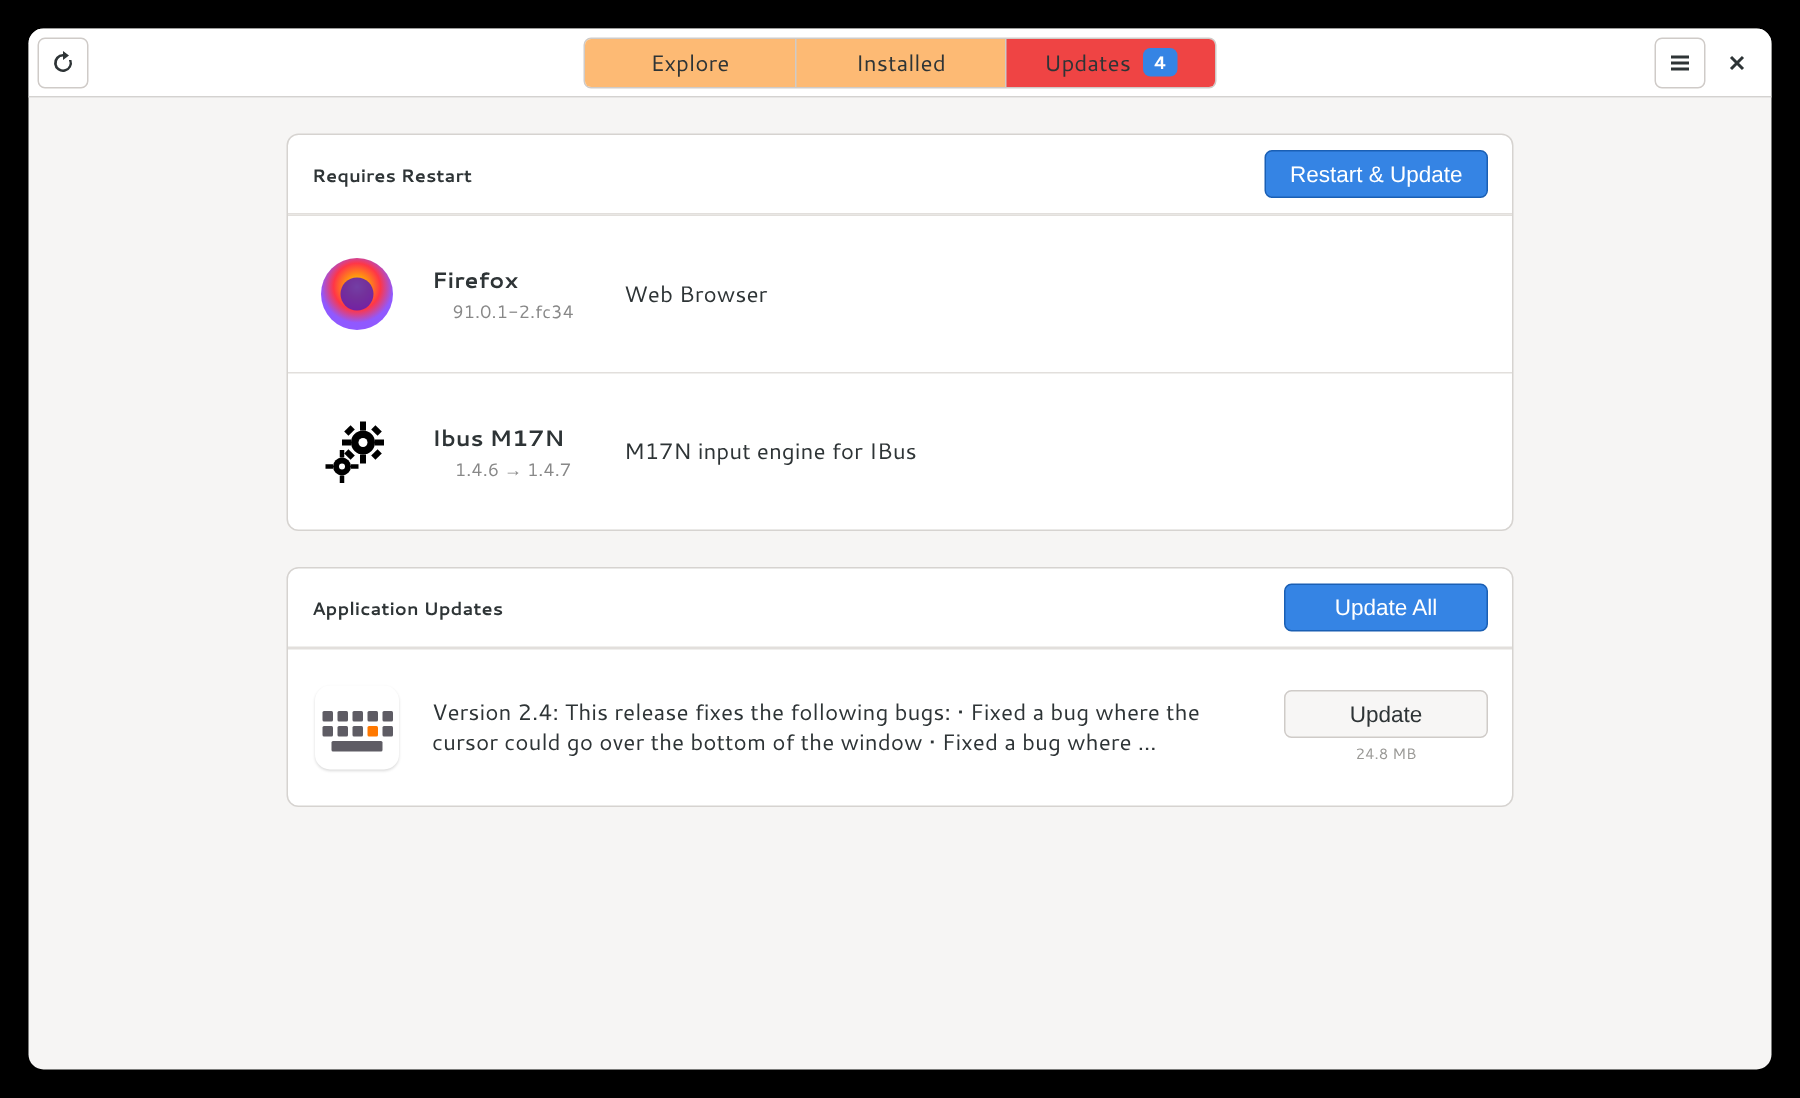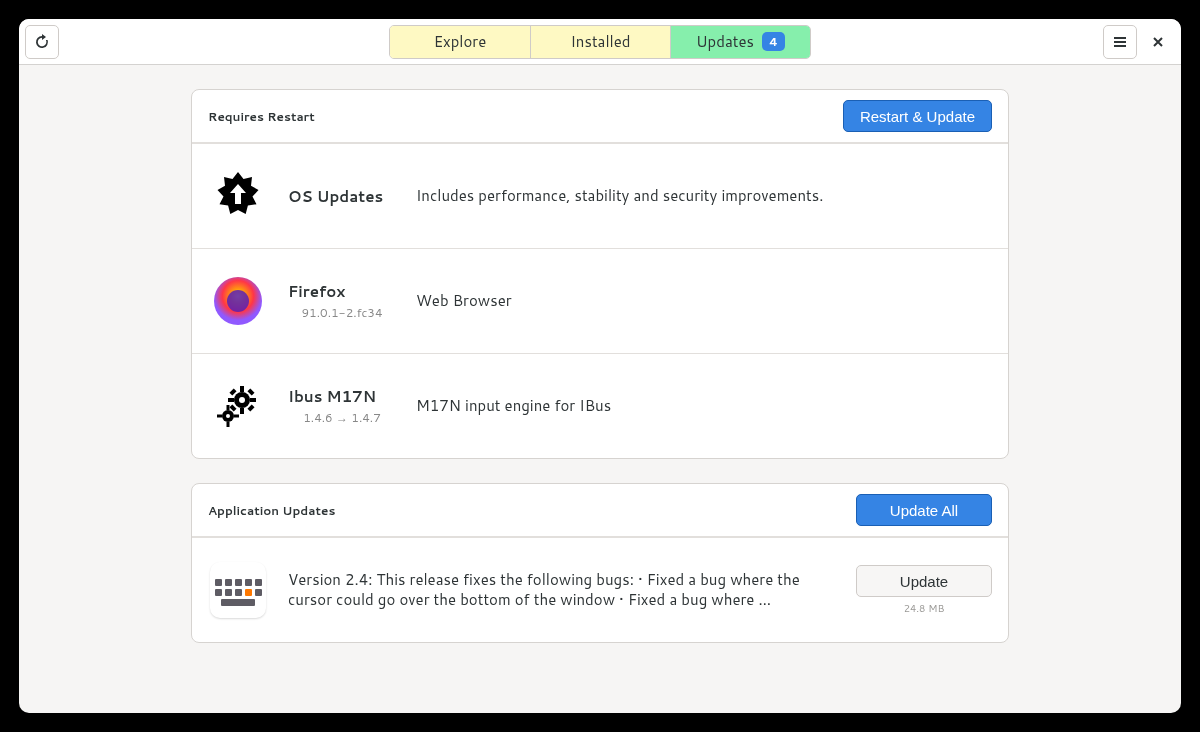--- a/index.html
+++ b/index.html
@@ -53,28 +53,28 @@
       border: 1px solid #cfcbc8;
       border-radius: 5px;
       overflow: hidden;
       height: 34px;
     }
     .tab {
       width: 140px;
       display: flex;
       align-items: center;
       justify-content: center;
-      background: #fef9c3;
+      background: #fdba74;
       cursor: pointer;
       color: #2e3436;
       font-size: 15px;
       gap: 8px;
     }
     .tab + .tab { border-left: 1px solid #cfcbc8; }
-    .tab.active { background: #86efac; }
+    .tab.active { background: #ef4444; }
     .badge {
       background: #3584e4;
       color: #fff;
       font-size: 12px;
       font-weight: 700;
       padding: 1px 7px;
       border-radius: 5px;
     }
     .right-controls {
       margin-left: auto;
@@ -211,32 +211,20 @@
   </div>
 
   <div class="content">
 
     <div class="card">
       <div class="card-header">
         <h3>Requires Restart</h3>
         <button class="btn">Restart &amp; Update</button>
       </div>
 
-      <div class="row">
-        <div class="icon-col">
-          <svg width="56" height="56" viewBox="0 0 56 56">
-              <path fill="#000" d="M28 4l5.5 7 8.5-2-1 8.7 7.5 4.3-6 6.5 4 7.8-8.6 1.2-2.2 8.4-7.7-4-7.7 4-2.2-8.4-8.6-1.2 4-7.8-6-6.5 7.5-4.3-1-8.7 8.5 2z"></path>
-              <path fill="#fff" d="M28 16l8 9h-5v11h-6V25h-5z"></path>
-            </svg>
-        </div>
-        <div class="name-col">
-          <div class="title">OS Updates</div>
-        </div>
-        <div class="desc-col">Includes performance, stability and security improvements.</div>
-      </div>
 
       <div class="row">
         <div class="icon-col">
           <svg width="52" height="52" viewBox="0 0 52 52">
               <defs>
                 <radialGradient id="ff" cx="50%" cy="40%">
                   <stop offset="0%" stop-color="#fff44f"></stop>
                   <stop offset="30%" stop-color="#ff980e"></stop>
                   <stop offset="65%" stop-color="#ff3647"></stop>
                   <stop offset="100%" stop-color="#9059ff"></stop>

